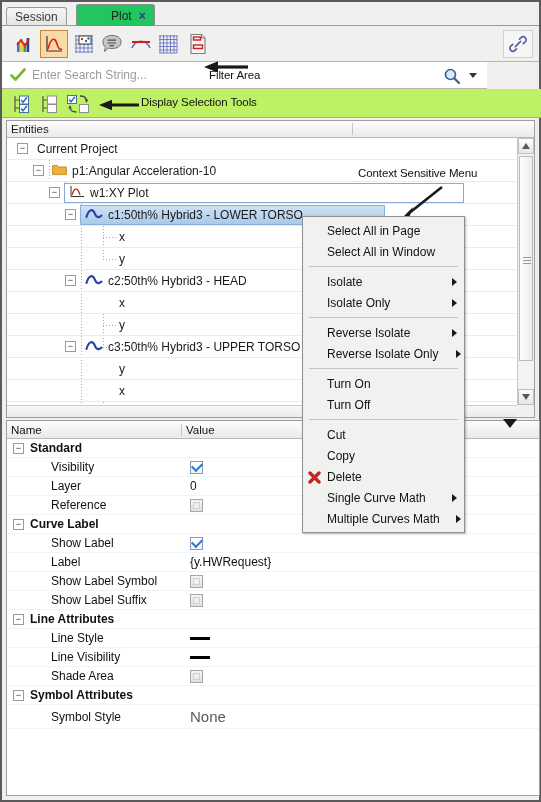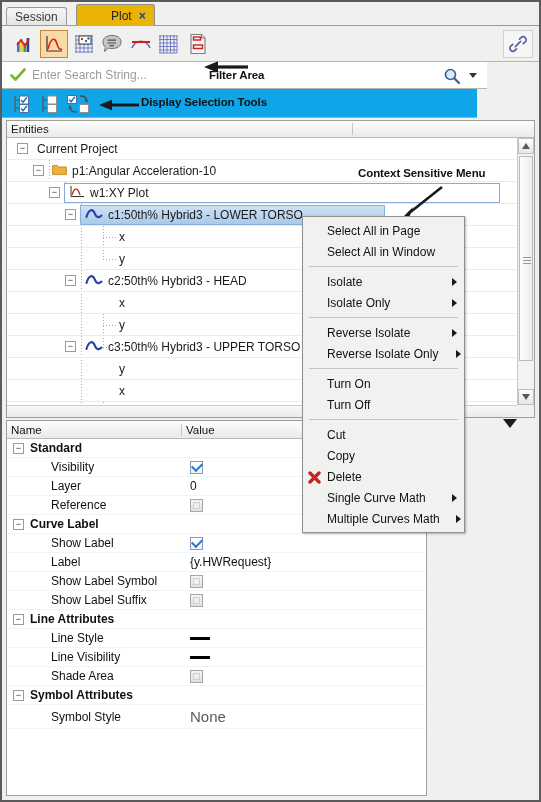--- a/index.html
+++ b/index.html
@@ -24,21 +24,21 @@
   .tab{
     position:absolute;top:3px;height:21px;box-sizing:border-box;
     border:1px solid #9a9a9a;border-bottom:none;
     border-radius:3px 3px 0 0;
     background:linear-gradient(#f6f6f5,#e3e3e1);
     font-size:12px;color:#222;
     display:flex;align-items:center;padding:0 8px;
   }
   .tab.inactive{left:4px;top:5px;height:19px;color:#3a3a3a;}
   .tab.active{
-    left:74px;top:2px;height:22px;background:#eab308;border-color:#8e8e8e;
+    left:74px;top:2px;height:22px;background:#22c55e;border-color:#8e8e8e;
     z-index:3;
     padding-left:34px;
   }
   .tab .closex{margin-left:7px;font-size:12px;color:#24408f;font-weight:bold;line-height:1;}
   .tabline{position:absolute;left:0;top:23px;width:537px;height:1px;background:#9a9a9a;}
 
   
   .toolbar{
     position:absolute;left:0;top:24px;width:537px;height:36px;
     background:#f0f0ef;border-bottom:1px solid #b5b5b5;
@@ -50,21 +50,21 @@
   }
   .tbicon.sel{background:#fbd9a6;border:1px solid #c08a3e;}
   .linkbtn{
     position:absolute;right:6px;top:4px;width:30px;height:28px;
     box-sizing:border-box;border:1px solid #cfcfcf;background:#f6f6f5;
     display:flex;align-items:center;justify-content:center;
   }
 
   
   .anno{
-    position:absolute;font-weight:bold;font-size:11.5px;color:#111;
+    position:absolute;font-weight:normal;font-size:11.5px;color:#111;
     white-space:nowrap;letter-spacing:-0.1px;
   }
 
   
   .filterrow{
     position:absolute;left:0;top:60px;width:485px;height:27px;
     background:#ffffff;border-bottom:1px solid #b5b5b5;box-sizing:border-box;
   }
   .filterrow .chk{position:absolute;left:8px;top:6px;}
   .filterrow .ph{
@@ -72,22 +72,22 @@
   }
   .filterrow .srch{position:absolute;right:26px;top:5px;}
   .filterrow .caret{
     position:absolute;right:10px;top:11px;width:0;height:0;
     border-left:4px solid transparent;border-right:4px solid transparent;
     border-top:5px solid #333;
   }
 
   
   .seltools{
-    position:absolute;left:0;top:87px;width:475px;height:29px;
-    background:#0ea5e9;border-bottom:1px solid #a8a8a8;box-sizing:border-box;
+    position:absolute;left:0;top:87px;width:540px;height:29px;
+    background:#bef264;border-bottom:1px solid #a8a8a8;box-sizing:border-box;
   }
   .stbtn{position:absolute;top:4px;width:24px;height:22px;display:flex;align-items:center;justify-content:center;}
 
   
   .treepanel{
     position:absolute;left:4px;top:118px;width:529px;height:298px;
     background:#ffffff;border:1px solid #9d9d9d;box-sizing:border-box;
     overflow:hidden;
   }
   .treehdr{
@@ -163,21 +163,21 @@
   .corner{position:absolute;right:0;bottom:0;width:17px;height:12px;background:#f0f0ef;}
 
   .dropmark{
     position:absolute;right:20px;bottom:13px;width:0;height:0;
     border-left:7px solid transparent;border-right:7px solid transparent;
     border-top:9px solid #1a1a1a;z-index:5;
   }
 
   
   .proppanel{
-    position:absolute;left:4px;top:418px;width:421px;bottom:4px;
+    position:absolute;left:4px;top:418px;width:534px;bottom:4px;
     background:#ffffff;border:1px solid #9d9d9d;box-sizing:border-box;overflow:hidden;
   }
   .prophdr{
     height:18px;background:linear-gradient(#fdfdfd,#e9e9e7);
     border-bottom:1px solid #b9b9b9;box-sizing:border-box;
     display:flex;align-items:center;font-size:11.5px;color:#111;
   }
   .prophdr .pc1{width:175px;padding-left:4px;box-sizing:border-box;border-right:1px solid #c4c4c4;}
   .prophdr .pc2{flex:1;padding-left:4px;box-sizing:border-box;}
   .prow{
@@ -404,21 +404,21 @@
             <path d="M0.6 2.4 H5.4 L6.6 4 H14.4 V11.6 H0.6 Z" fill="#f0ad3c" stroke="#c28a21" stroke-width="0.9"></path>
           </svg>
         </span>
         <span class="lbl">p1:Angular Acceleration-10</span>
       </div>
 
       <div class="trow">
         <span style="width:42px"></span>
         <span class="exp">−</span>
         <span style="width:4px"></span>
-        <div class="boxedcell" style="width:436px;">
+        <div class="boxedcell" style="width:400px;">
           <span>
             <svg width="16" height="13" viewBox="0 0 16 13">
               <path d="M2 1 V11.5 H15" stroke="#333" stroke-width="1" fill="none"></path>
               <path d="M3 10 C5.5 2, 8.5 2, 11 10" stroke="#c0392b" stroke-width="1.4" fill="none"></path>
             </svg>
           </span>
           <span class="lbl">w1:XY Plot</span>
         </div>
       </div>
 

